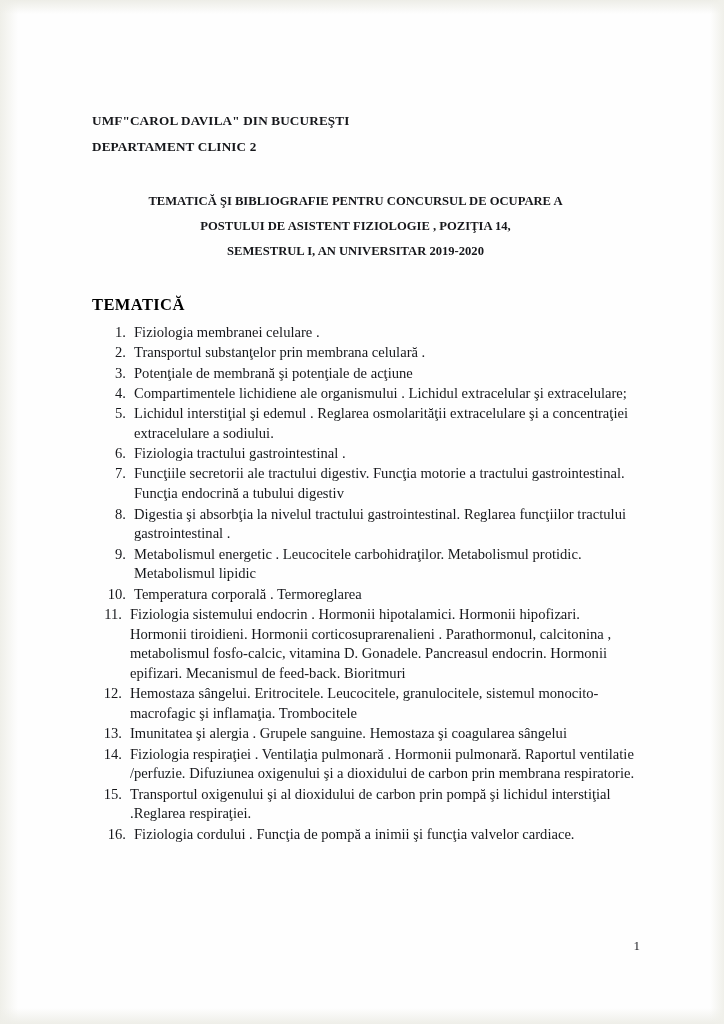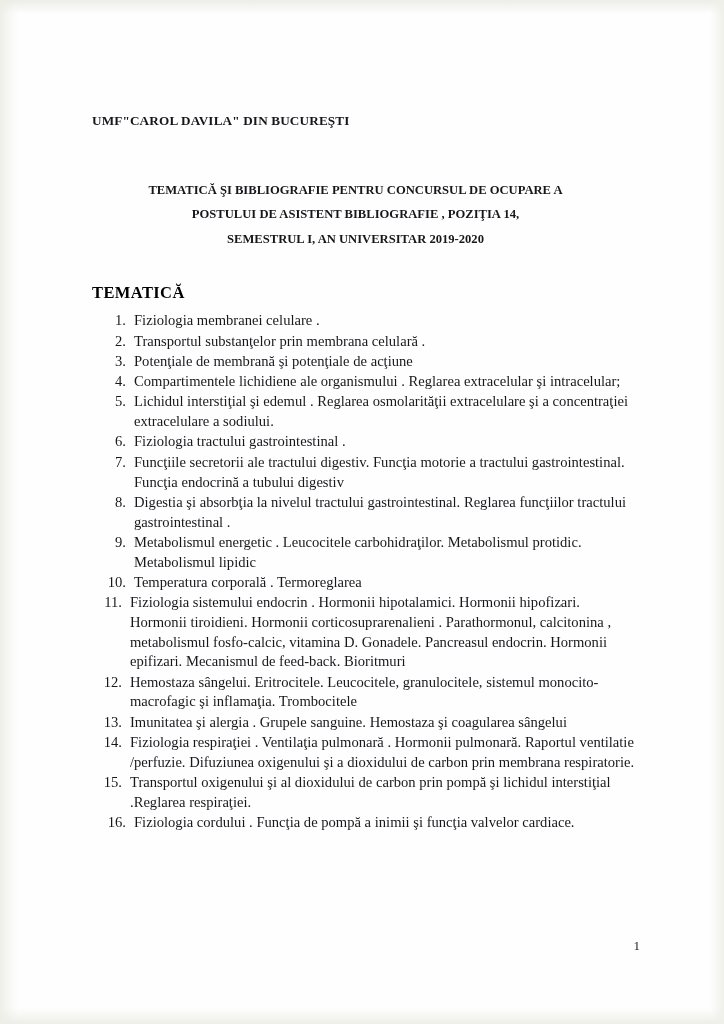--- a/index.html
+++ b/index.html
@@ -39,21 +39,21 @@
     font-weight: bold;
     font-size: 13.2px;
     line-height: 1.95;
     letter-spacing: 0.15px;
     color: #16171b;
   }
   .header-block div {
     white-space: nowrap;
   }
   .title-block {
-    margin-top: 44px;
+    margin-top: 30px;
     text-align: center;
     font-weight: bold;
     font-size: 12.6px;
     line-height: 1.95;
     color: #16171b;
     padding-right: 18px;
   }
   .section-title {
     margin-top: 32px;
     font-weight: bold;
@@ -129,35 +129,36 @@
 </head>
 <body>
 
 <div class="page">
   <div class="sheet">
 
     <div class="content">
 
       <div class="header-block">
         <div>UMF"CAROL DAVILA" DIN BUCUREŞTI</div>
+        <div>DEPARTAMENT CLINIC 2</div>
       </div>
 
       <div class="title-block">
         <div>TEMATICĂ ŞI BIBLIOGRAFIE PENTRU CONCURSUL DE OCUPARE A</div>
-        <div>POSTULUI DE ASISTENT BIBLIOGRAFIE ,  POZIŢIA 14,</div>
+        <div>POSTULUI DE ASISTENT FIZIOLOGIE ,  POZIŢIA 14,</div>
         <div>SEMESTRUL I,  AN UNIVERSITAR 2019-2020</div>
       </div>
 
       <div class="section-title">TEMATICĂ</div>
 
       <ol class="topics">
         <li>Fiziologia membranei celulare .</li>
         <li>Transportul substanţelor prin membrana celulară .</li>
         <li> Potenţiale de membrană şi potenţiale de acţiune</li>
-        <li>Compartimentele lichidiene ale organismului . Reglarea extracelular şi intracelular;</li>
+        <li>Compartimentele lichidiene ale organismului . Lichidul extracelular şi extracelulare;</li>
         <li>Lichidul interstiţial şi edemul . Reglarea osmolarităţii extracelulare şi a concentraţiei extracelulare a sodiului.</li>
         <li>Fiziologia tractului gastrointestinal .</li>
         <li>Funcţiile secretorii ale tractului  digestiv. Funcţia motorie a tractului gastrointestinal. Funcţia endocrină a tubului digestiv</li>
         <li>Digestia şi absorbţia la nivelul tractului gastrointestinal. Reglarea funcţiilor tractului gastrointestinal .</li>
         <li>Metabolismul energetic . Leucocitele carbohidraţilor. Metabolismul protidic. Metabolismul lipidic</li>
         <li>Temperatura corporală . Termoreglarea</li>
         <li class="tight-num">Fiziologia sistemului endocrin . Hormonii hipotalamici. Hormonii hipofizari. Hormonii tiroidieni. Hormonii corticosuprarenalieni . Parathormonul, calcitonina , metabolismul fosfo-calcic, vitamina D. Gonadele. Pancreasul endocrin. Hormonii epifizari. Mecanismul de feed-back. Bioritmuri</li>
         <li class="tight-num">Hemostaza sângelui. Eritrocitele. Leucocitele, granulocitele, sistemul monocito-macrofagic şi inflamaţia. Trombocitele</li>
         <li class="tight-num">Imunitatea şi alergia . Grupele sanguine. Hemostaza şi coagularea sângelui</li>
         <li class="tight-num">Fiziologia respiraţiei . Ventilaţia pulmonară . Hormonii pulmonară. Raportul ventilatie /perfuzie. Difuziunea oxigenului şi a dioxidului de carbon prin membrana respiratorie.</li>

